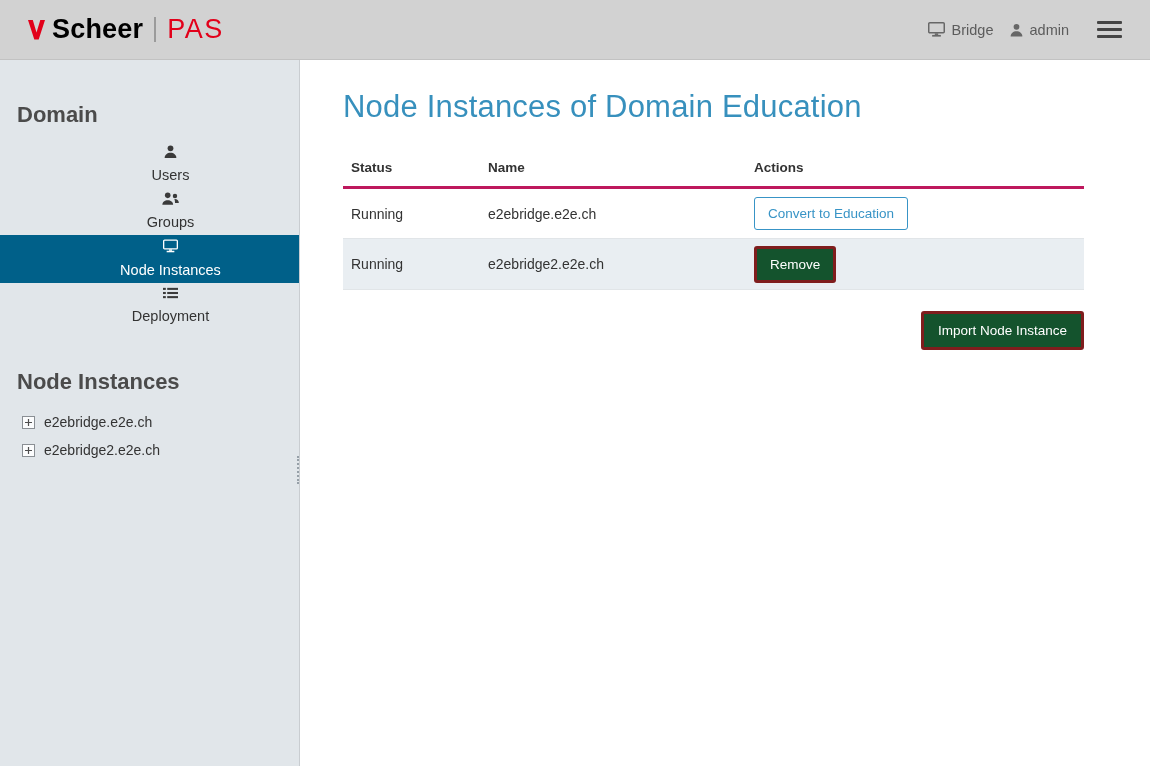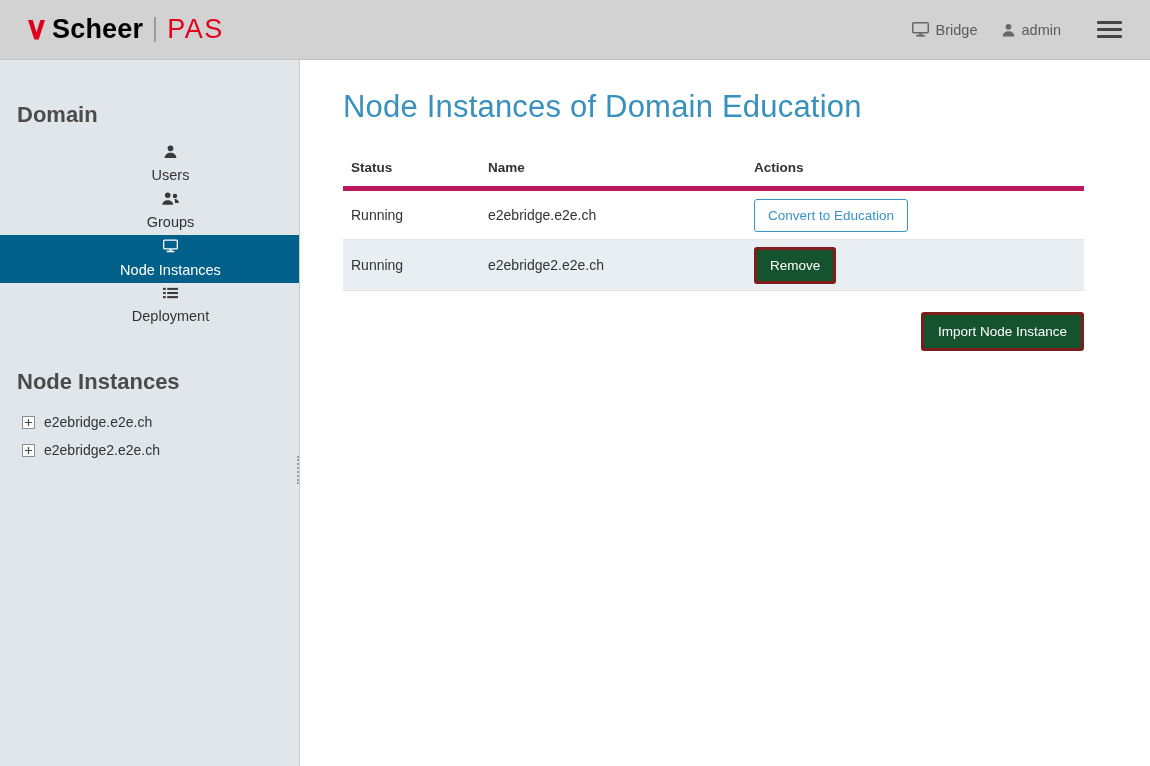--- a/index.html
+++ b/index.html
@@ -7,21 +7,21 @@
   body { font-family:"Liberation Sans", sans-serif; background:#fff; color:#333; }
 
   
   .header { height:60px; background:#d2d2d2; display:flex; align-items:center;
             padding:0 26px 0 28px; border-bottom:1px solid #c2c2c2; }
   .logo { display:flex; align-items:center; gap:7px; cursor:pointer; }
   .logo-mark { display:block; }
   .logo-brand { font-size:27px; font-weight:bold; color:#000000; letter-spacing:0.2px; }
   .logo-divider { width:2px; height:25px; background:#9b9b9b; margin:0 4px; }
   .logo-product { font-size:27px; color:#e2001a; letter-spacing:1.5px; }
-  .header-right { margin-left:auto; display:flex; align-items:center; gap:24px;
+  .header-right { margin-left:auto; display:flex; align-items:center; gap:16px;
                   color:#5c5c5c; font-size:14.5px; }
   .hdr-item { display:flex; align-items:center; gap:7px; cursor:pointer; color:#5c5c5c; }
   .hdr-icon { color:#676767; display:block; }
   .hamburger { margin-left:10px; cursor:pointer; padding:4px 2px; }
   .hamburger span { display:block; width:25px; height:3.2px; background:#454545;
                     border-radius:1px; margin:4.2px 0; }
 
   
   .content-row { display:flex; height:706px; }
 
@@ -41,21 +41,21 @@
                font-size:14px; color:#333; cursor:pointer; }
   .resize-handle { position:absolute; right:-2px; top:396px; height:28px; width:4px;
                    border-left:2px dotted #96a0a8; cursor:col-resize; }
 
   
   .main { flex:1; background:#fff; padding:0 66px 0 43px; }
   .page-title { font-size:31px; font-weight:400; color:#3790bd;
                 margin:29px 0 27px 0; letter-spacing:0.2px; }
   table { width:100%; border-collapse:collapse; }
   th { text-align:left; font-size:13.5px; font-weight:bold; color:#333;
-       padding:8px 0 11px 8px; border-bottom:5px solid #be185d;margin-left:45px; }
+       padding:8px 0 11px 8px; border-bottom:3px solid #be185d;margin-left:45px; }
   th.col-status { width:137px; }
   th.col-name   { width:266px; }
   td { font-size:14px; color:#333; height:51px; vertical-align:middle;
        padding-left:8px; border-bottom:1px solid #e1e5e8; }
   tr.striped td { background:#e9eef2; }
 
   .btn { font-family:"Liberation Sans", sans-serif; font-size:13.5px;
          padding:8px 13px; border-radius:3px; cursor:pointer; }
   .btn-outline { background:#fff; border:1px solid #3894c6; color:#3894c6; }
   .btn-solid { background:#14532d; border:3px solid #7f1d1d; color:#fff; }

